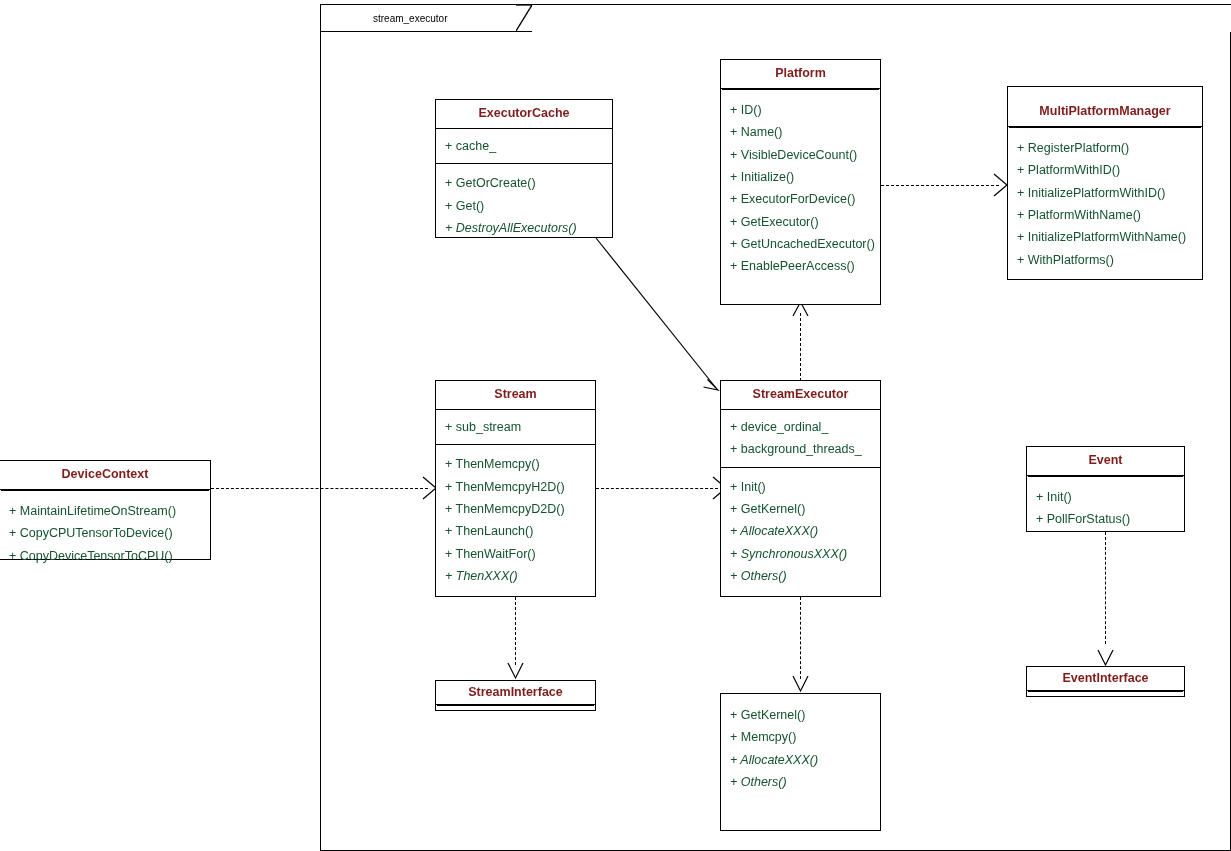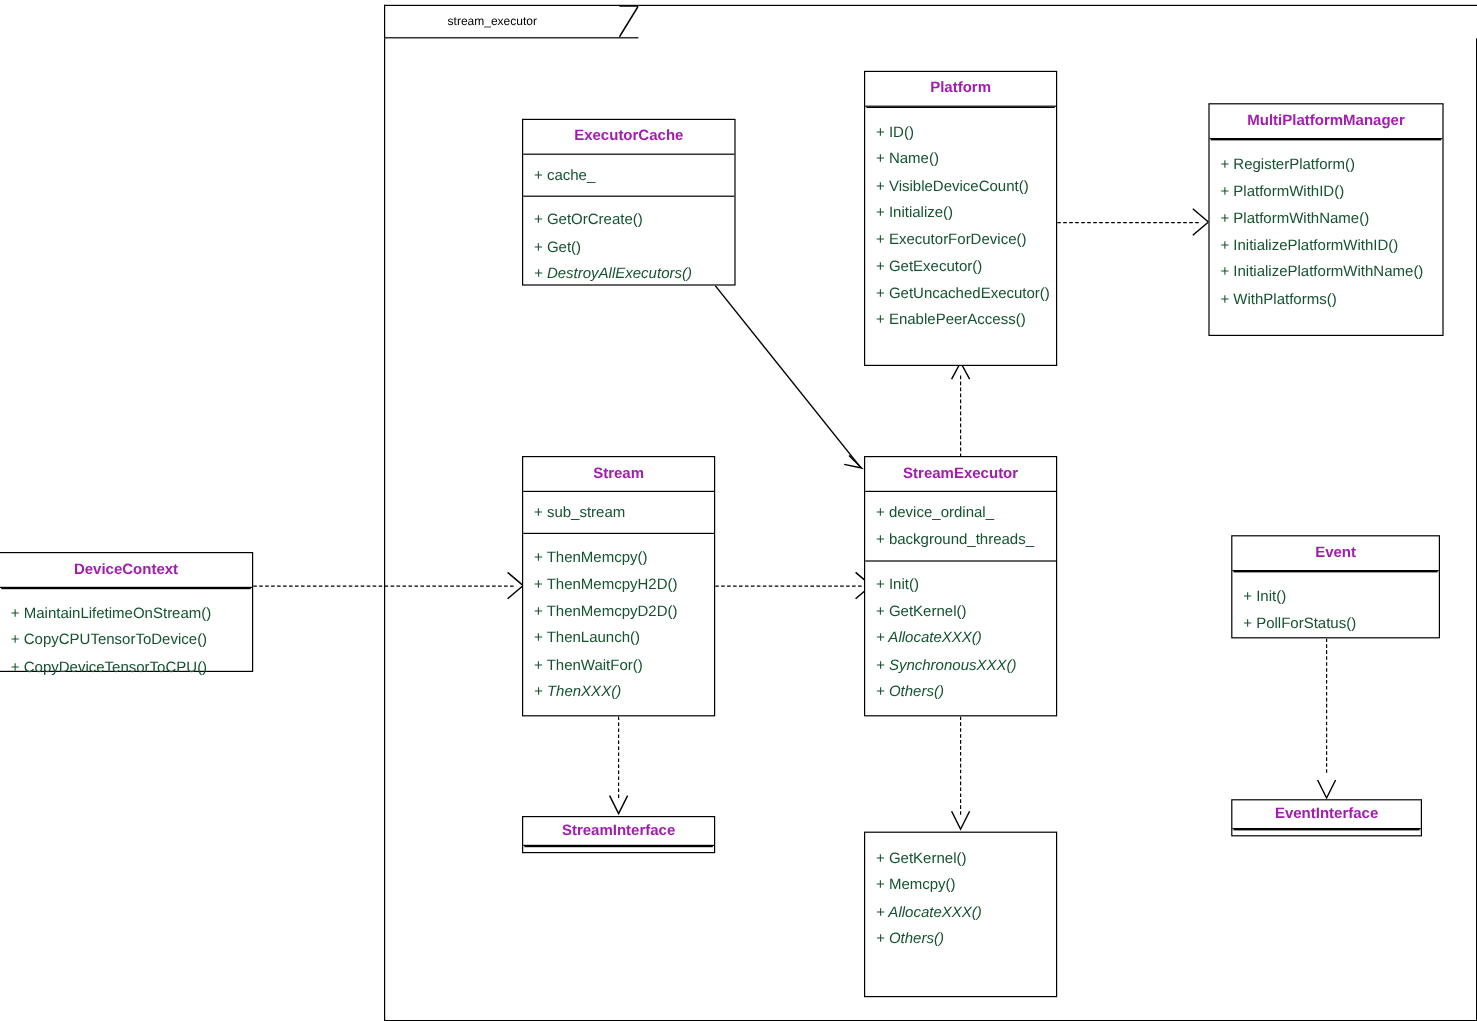--- a/index.html
+++ b/index.html
@@ -68,21 +68,21 @@
     border: 1px solid #000;
     background: #ffffff;
     display: flex;
     flex-direction: column;
   }
   .uml-title {
     box-sizing: border-box;
     text-align: center;
     font-weight: bold;
     font-size: 12.5px;
-    color: #a21caf;
+    color: #7f1d1d;
     padding: 7px 6px 7px 6px;
     white-space: nowrap;
     line-height: 1.1;
   }
   .sep-single { border-bottom: 1px solid #000; }
   .sep-double {
     border-bottom: 1px solid #000;
     box-shadow: 0 2px 0 -1px #000;
   }
   .uml-compartment {
@@ -198,27 +198,27 @@
       <div class="uml-row">+ Name()</div>
       <div class="uml-row">+ VisibleDeviceCount()</div>
       <div class="uml-row">+ Initialize()</div>
       <div class="uml-row">+ ExecutorForDevice()</div>
       <div class="uml-row">+ GetExecutor()</div>
       <div class="uml-row">+ GetUncachedExecutor()</div>
       <div class="uml-row">+ EnablePeerAccess()</div>
     </div>
   </div>
 
-  <div class="uml" style="left:1007px; top:86px; width:196px; height:194px;">
+  <div class="uml" style="left:1007px; top:86px; width:196px; height:194px;justify-content:flex-end;">
     <div class="uml-title sep-double">MultiPlatformManager</div>
     <div class="uml-compartment" style="padding-top:10px;">
       <div class="uml-row">+ RegisterPlatform()</div>
       <div class="uml-row">+ PlatformWithID()</div>
+      <div class="uml-row">+ InitializePlatformWithID()</div>
       <div class="uml-row">+ PlatformWithName()</div>
-      <div class="uml-row">+ InitializePlatformWithID()</div>
       <div class="uml-row">+ InitializePlatformWithName()</div>
       <div class="uml-row">+ WithPlatforms()</div>
     </div>
   </div>
 
   <div class="uml" style="left:435px; top:380px; width:161px; height:217px;">
     <div class="uml-title sep-single">Stream</div>
     <div class="uml-compartment tight sep-single">
       <div class="uml-row">+ sub_stream</div>
     </div>
@@ -249,21 +249,21 @@
 
   <div class="uml" style="left:-1px; top:432px; width:212px; height:100px;margin-top:28px;">
     <div class="uml-title sep-double">DeviceContext</div>
     <div class="uml-compartment" style="padding-top:10px;">
       <div class="uml-row">+ MaintainLifetimeOnStream()</div>
       <div class="uml-row">+ CopyCPUTensorToDevice()</div>
       <div class="uml-row">+ CopyDeviceTensorToCPU()</div>
     </div>
   </div>
 
-  <div class="uml" style="left:1026px; top:446px; width:174px; height:86px;">
+  <div class="uml" style="left:1026px; top:446px; width:159px; height:86px;">
     <div class="uml-title sep-double">Event</div>
     <div class="uml-compartment" style="padding-top:10px;">
       <div class="uml-row">+ Init()</div>
       <div class="uml-row">+ PollForStatus()</div>
     </div>
   </div>
 
   <div class="uml" style="left:435px; top:680px; width:161px; height:31px;">
     <div class="uml-title sep-double" style="padding:5px 6px 4px 6px;">StreamInterface</div>
     <div class="uml-empty"></div>

